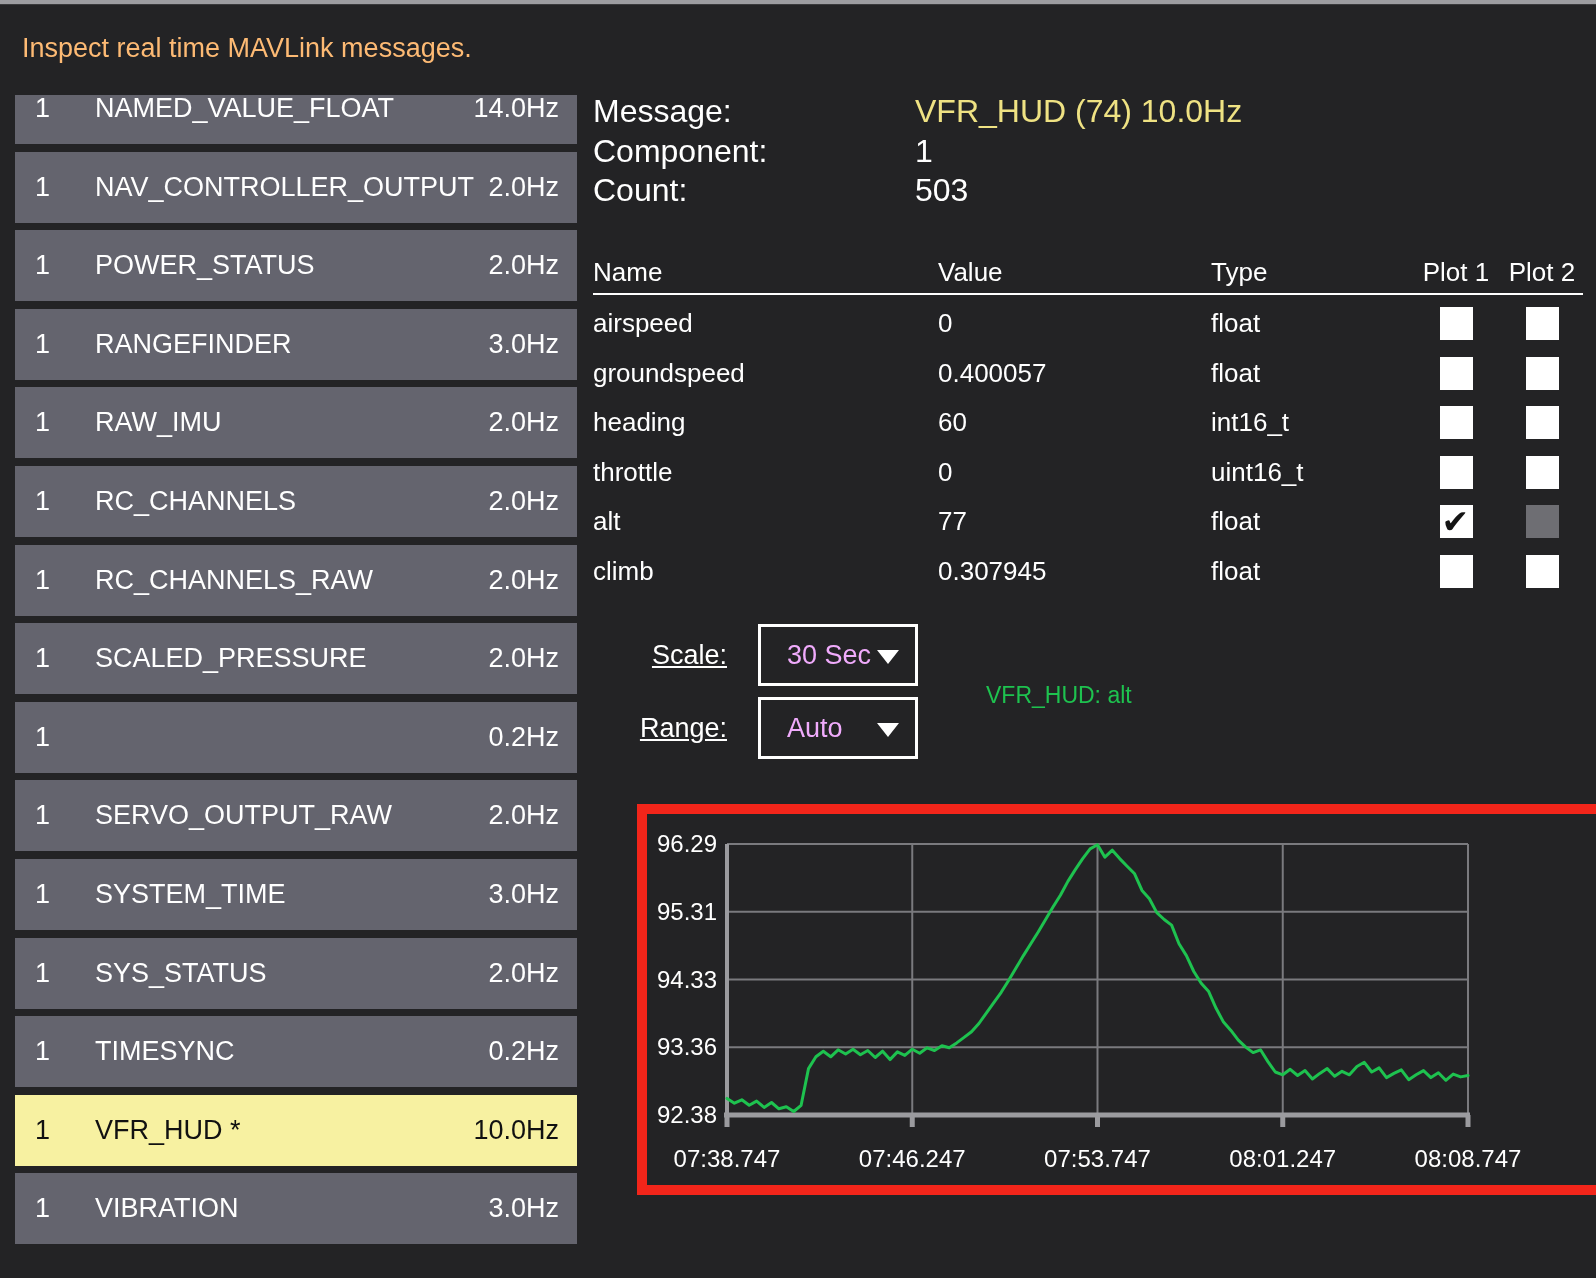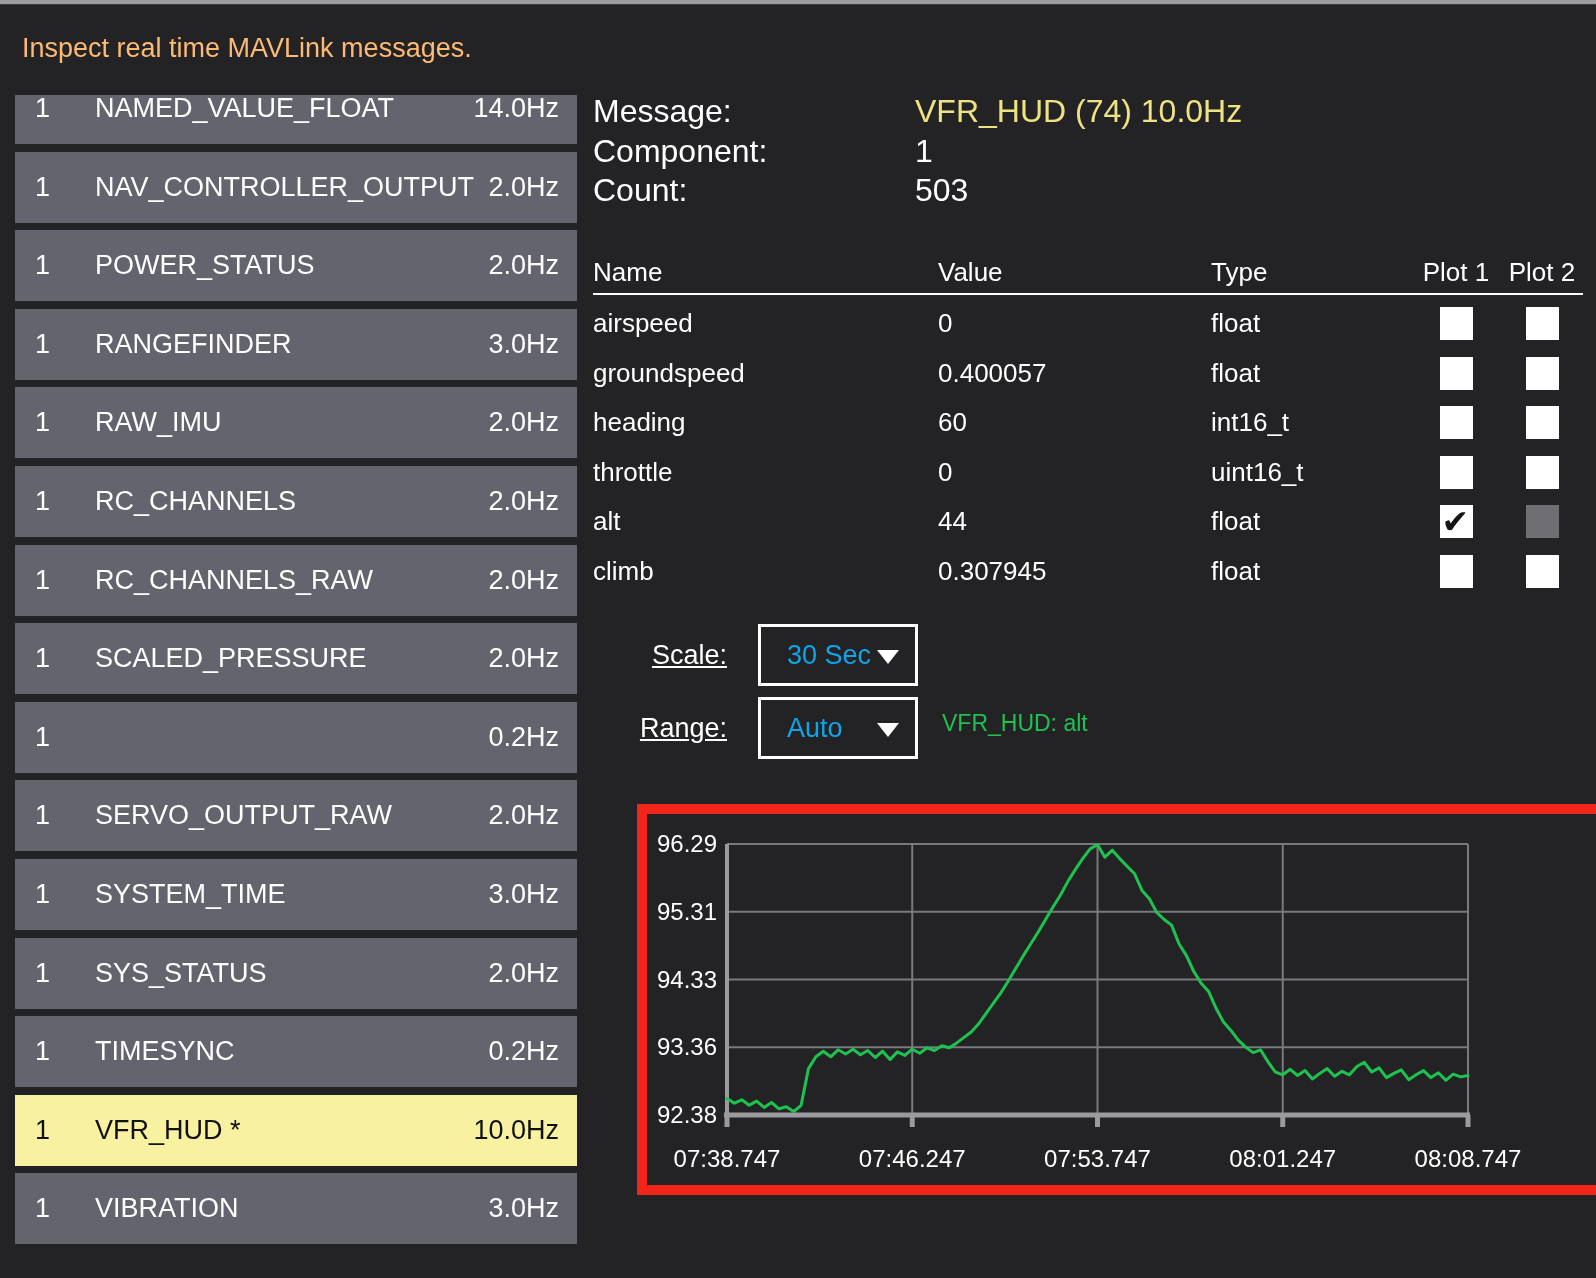--- a/index.html
+++ b/index.html
@@ -66,34 +66,34 @@
   
   .ctl-label{
     position:absolute; width:134px; height:62px; line-height:62px;
     text-align:right; font-size:27px;text-decoration:underline;
   }
   .ctl-label.scale{ left:593px; top:624px; }
   .ctl-label.range{ left:593px; top:697px; }
   .dropdown{
     position:absolute; left:758px; width:160px; height:62px;
     border:3px solid #ffffff; background:transparent;
-    font-size:27px; color:#0ea5e9; line-height:56px;
+    font-size:27px; color:#f0abfc; line-height:56px;
     padding-left:26px; cursor:pointer;
   }
   .dropdown.scale{ top:624px; }
   .dropdown.range{ top:697px; }
   .dd-arrow{
     position:absolute; right:16px; top:23px;
     width:0; height:0;
     border-left:11px solid transparent; border-right:11px solid transparent;
     border-top:14px solid #ffffff;
   }
   .plot-legend{
-    position:absolute; left:942px; top:682px;
-    font-size:23px; color:#1ec24f;margin-top:28px;
+    position:absolute; left:986px; top:682px;
+    font-size:23px; color:#1ec24f;
   }
   
   .chart-box{
     position:absolute; left:637px; top:804px; width:979px; height:391px;
     border:10px solid #f2251a; background:#232325;
   }
   .chart-box svg{ display:block; }
 </style>
 </head>
 <body>
@@ -239,21 +239,21 @@
         <div>uint16_t</div>
         <div>
           <div class="cb"></div>
         </div>
         <div>
           <div class="cb"></div>
         </div>
       </div>
       <div class="tbl-row">
         <div>alt</div>
-        <div>44</div>
+        <div>77</div>
         <div>float</div>
         <div>
           <div class="cb checked"></div>
         </div>
         <div>
           <div class="cb disabled"></div>
         </div>
       </div>
       <div class="tbl-row">
         <div>climb</div>

